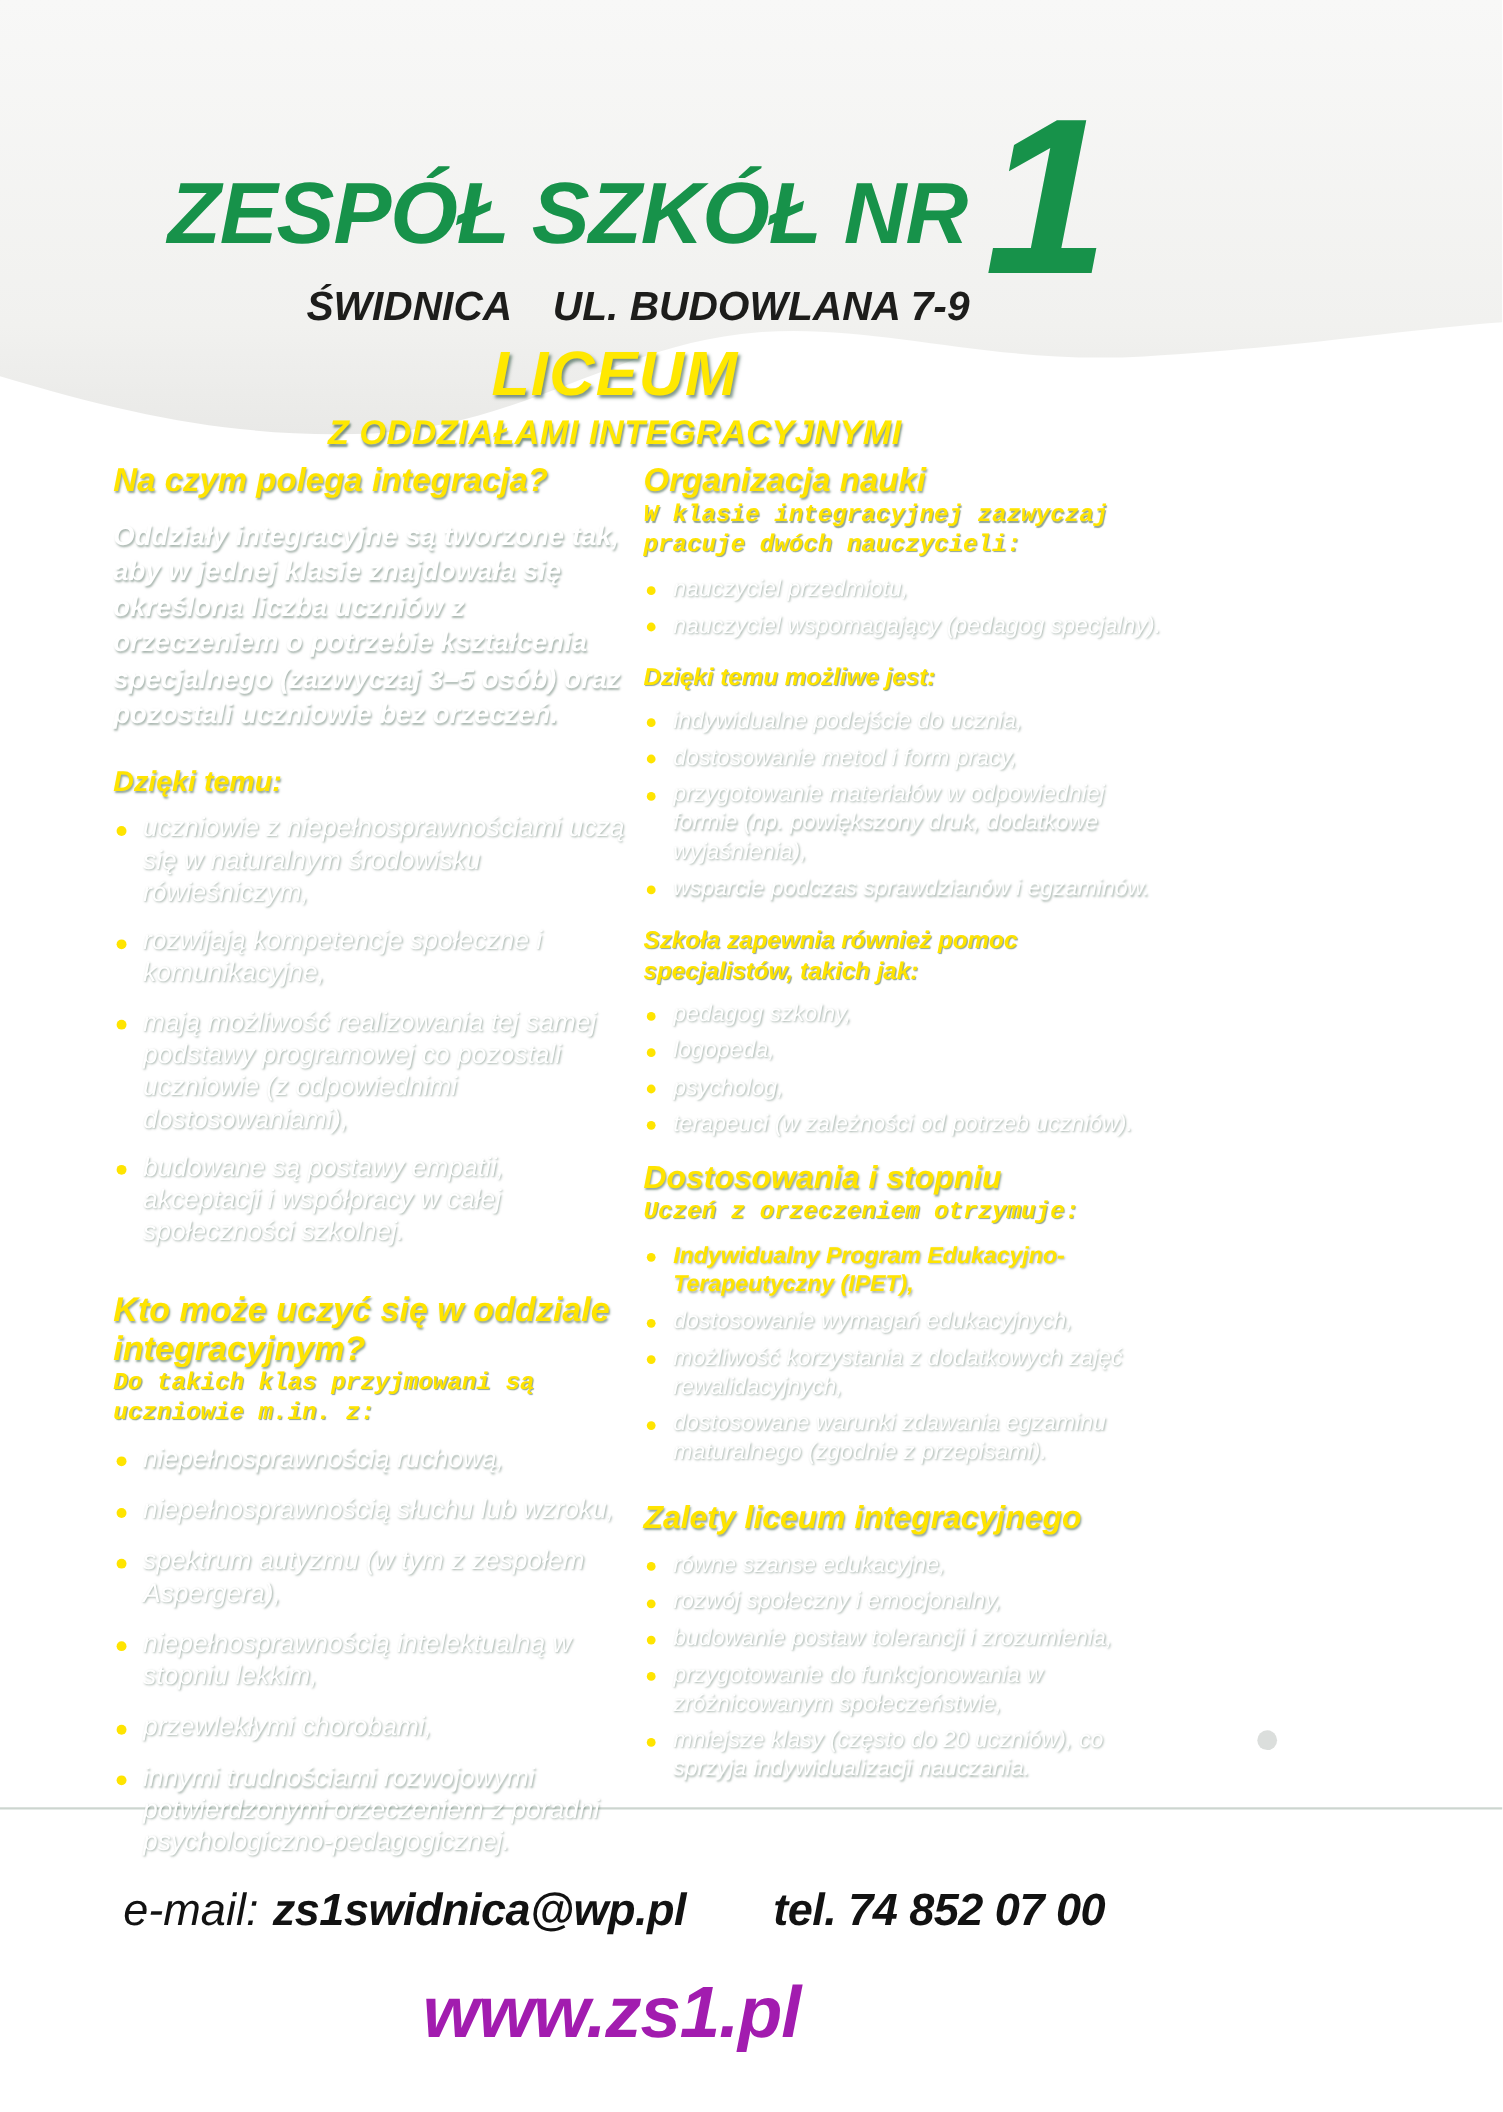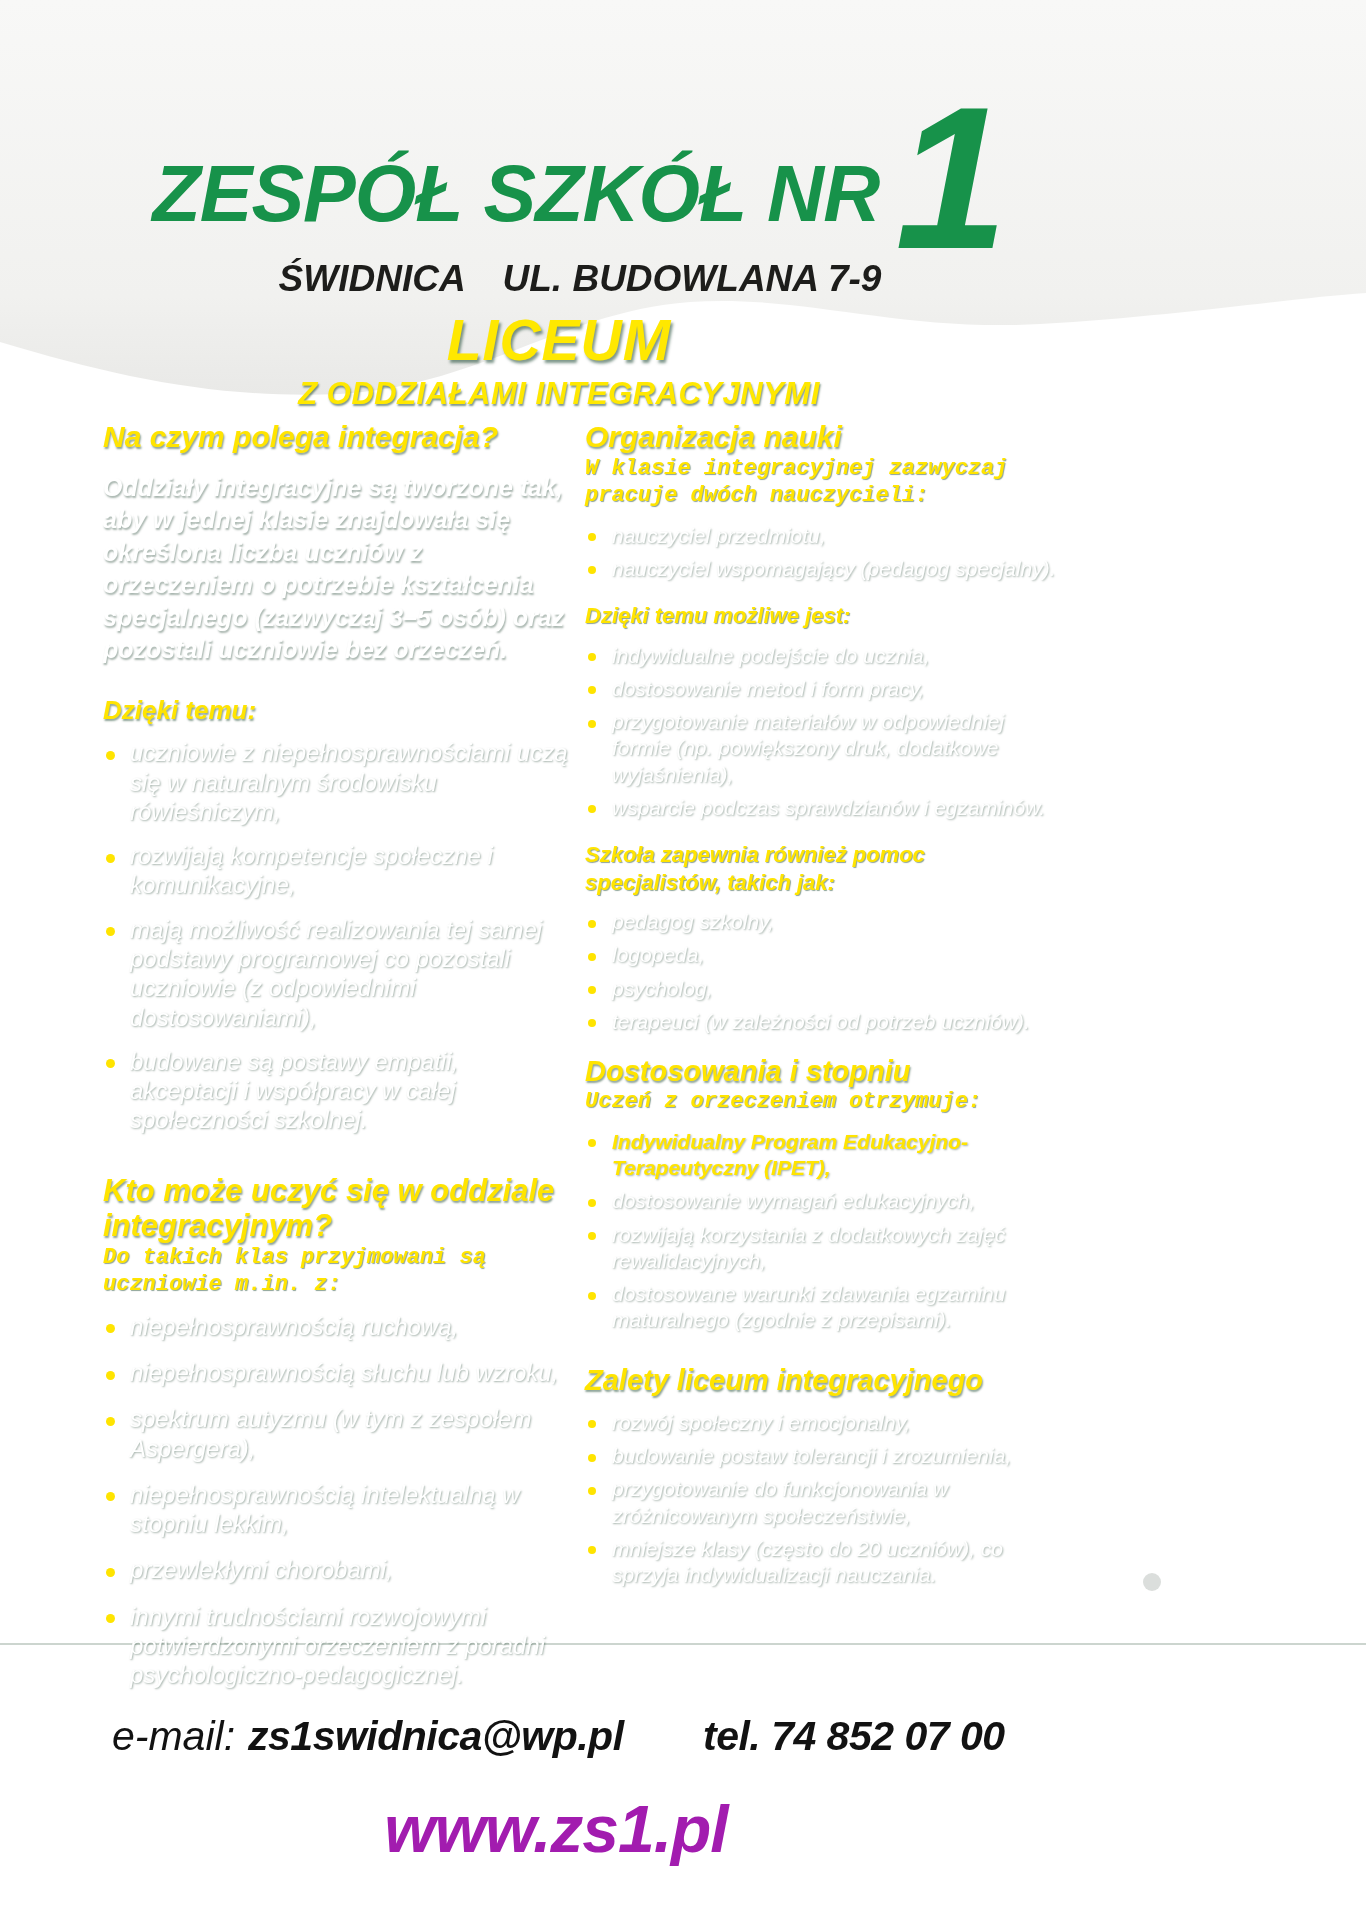--- a/index.html
+++ b/index.html
@@ -210,26 +210,27 @@
       <li>logopeda,</li>
       <li>psycholog,</li>
       <li>terapeuci (w zależności od potrzeb uczniów).</li>
     </ul>
 
     <h2 class="h-yellow mt-md" style="font-size:29px;">Dostosowania i stopniu</h2>
     <h4 class="h-sub mt-sm">Uczeń z orzeczeniem otrzymuje:</h4>
     <ul class="blist">
       <li class="accent">Indywidualny Program Edukacyjno-Terapeutyczny (IPET),</li>
       <li>dostosowanie wymagań edukacyjnych,</li>
-      <li>rozwijają korzystania z dodatkowych zajęć rewalidacyjnych,</li>
+      <li>możliwość korzystania z dodatkowych zajęć rewalidacyjnych,</li>
       <li>dostosowane warunki zdawania egzaminu maturalnego (zgodnie z przepisami).</li>
     </ul>
 
     <h2 class="h-yellow mt-lg" style="font-size:29px;">Zalety liceum integracyjnego</h2>
     <ul class="blist">
+      <li>równe szanse edukacyjne,</li>
       <li>rozwój społeczny i emocjonalny,</li>
       <li>budowanie postaw tolerancji i zrozumienia,</li>
       <li>przygotowanie do funkcjonowania w zróżnicowanym społeczeństwie,</li>
       <li>mniejsze klasy (często do 20 uczniów), co sprzyja indywidualizacji nauczania.</li>
     </ul>
   </div>
 
   <div class="footer">
     <div class="f-email">
       <span class="label">e-mail:</span><span class="value">zs1swidnica@wp.pl</span>

